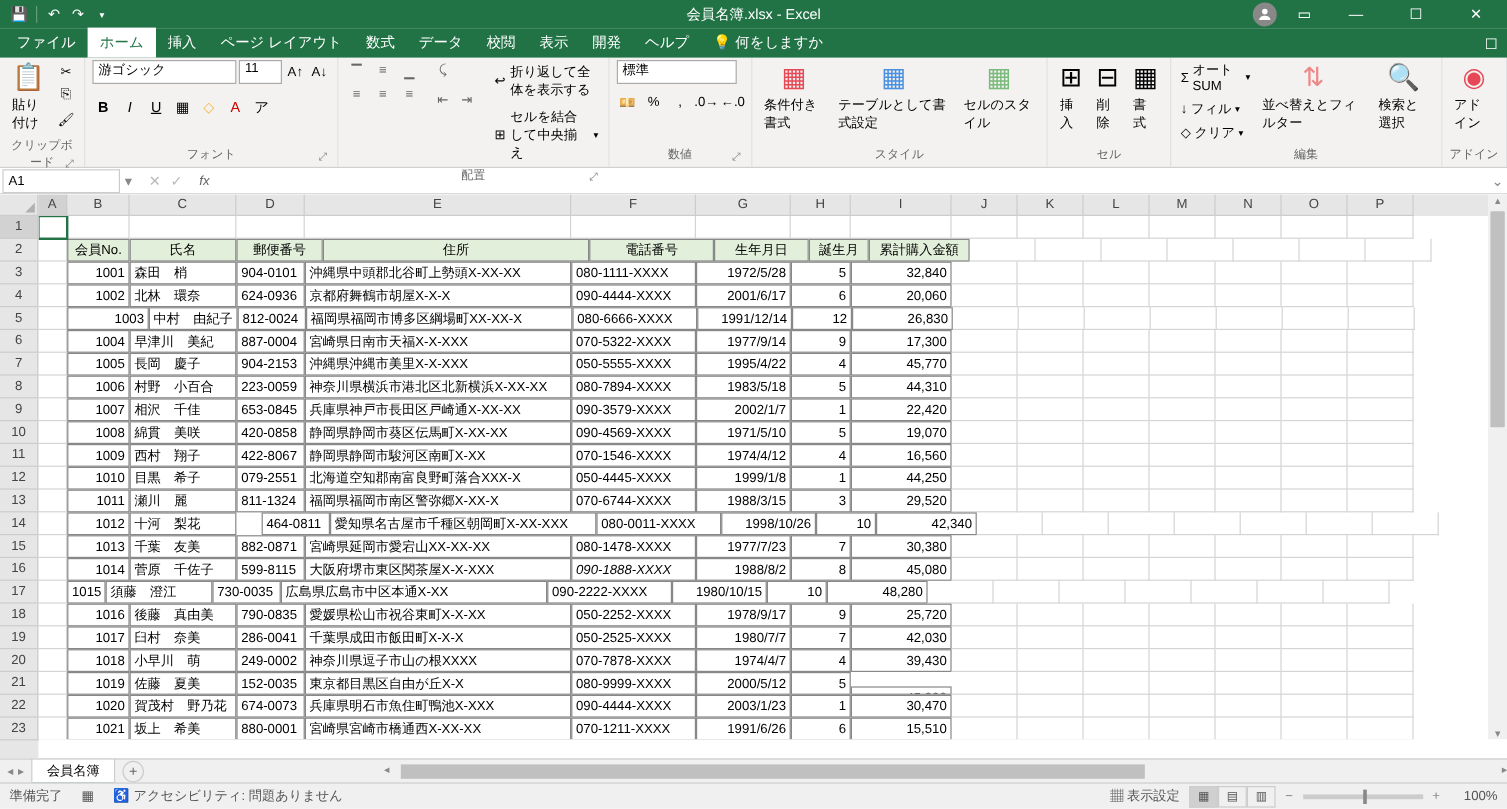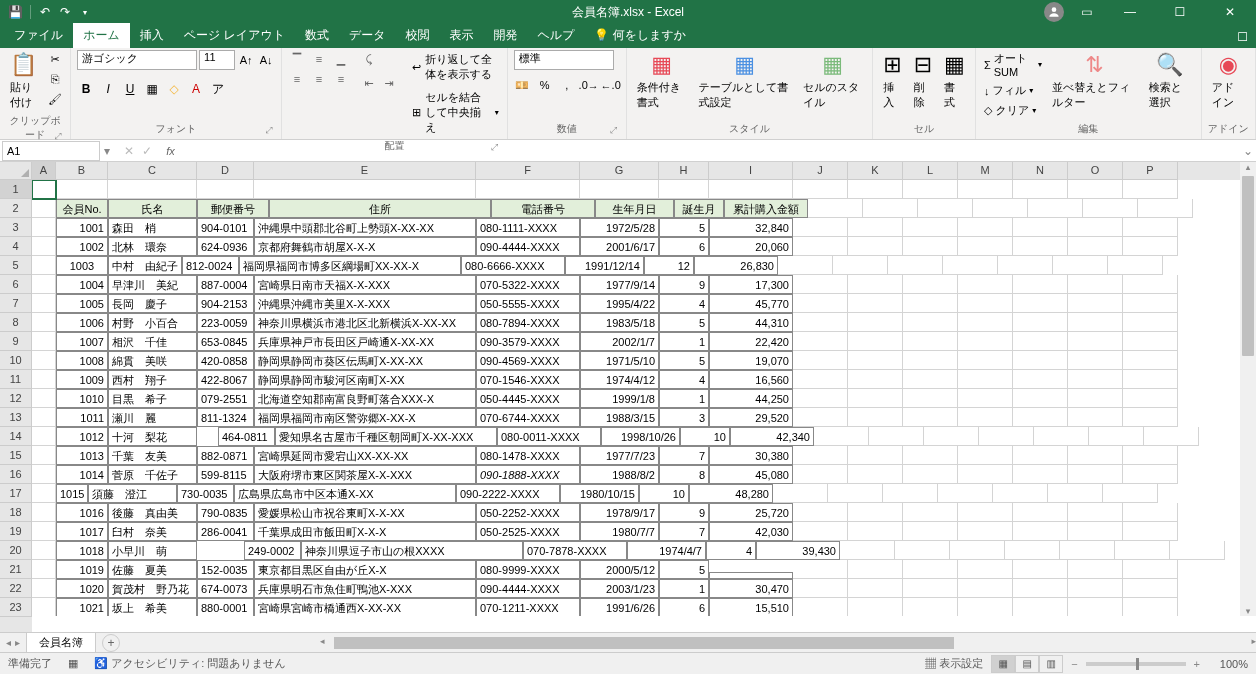--- a/index.html
+++ b/index.html
@@ -417,21 +417,21 @@
           <div class="cell" style="width: 55px;"></div>
           <div class="cell" style="width: 55px;"></div>
           <div class="cell" style="width: 55px;"></div>
           <div class="cell" style="width: 55px;"></div>
           <div class="cell" style="width: 55px;"></div>
           <div class="cell" style="width: 55px;"></div>
           <div class="cell" style="width: 55px;"></div>
         </div>
         <div class="row">
           <div class="cell" style="width: 24px;"></div>
-          <div class="cell data-b r-align" style="width: 52px; text-align: center;">1003</div>
+          <div class="cell data-b r-align" style="width: 68px;">1003</div>
           <div class="cell data-b" style="width: 74px;">中村　由紀子</div>
           <div class="cell data-b" style="width: 57px;">812-0024</div>
           <div class="cell data-b" style="width: 222px;">福岡県福岡市博多区綱場町XX-XX-X</div>
           <div class="cell data-b" style="width: 104px;">080-6666-XXXX</div>
           <div class="cell data-b r-align" style="width: 79px;">1991/12/14</div>
           <div class="cell data-b r-align" style="width: 50px;">12</div>
           <div class="cell data-b r-align" style="width: 84px;">26,830</div>
           <div class="cell" style="width: 55px;"></div>
           <div class="cell" style="width: 55px;"></div>
           <div class="cell" style="width: 55px;"></div>
@@ -689,21 +689,21 @@
           <div class="cell" style="width: 55px;"></div>
           <div class="cell" style="width: 55px;"></div>
           <div class="cell" style="width: 55px;"></div>
           <div class="cell" style="width: 55px;"></div>
           <div class="cell" style="width: 55px;"></div>
         </div>
         <div class="row">
           <div class="cell" style="width: 24px;"></div>
           <div class="cell data-b r-align" style="width: 52px;">1018</div>
           <div class="cell data-b" style="width: 89px;">小早川　萌</div>
-          <div class="cell data-b" style="width: 57px; margin-left: 47px;">249-0002</div>
+          <div class="cell data-b" style="width: 57px;">249-0002</div>
           <div class="cell data-b" style="width: 222px;">神奈川県逗子市山の根XXXX</div>
           <div class="cell data-b" style="width: 104px;">070-7878-XXXX</div>
           <div class="cell data-b r-align" style="width: 79px;">1974/4/7</div>
           <div class="cell data-b r-align" style="width: 50px;">4</div>
           <div class="cell data-b r-align" style="width: 84px;">39,430</div>
           <div class="cell" style="width: 55px;"></div>
           <div class="cell" style="width: 55px;"></div>
           <div class="cell" style="width: 55px;"></div>
           <div class="cell" style="width: 55px;"></div>
           <div class="cell" style="width: 55px;"></div>

